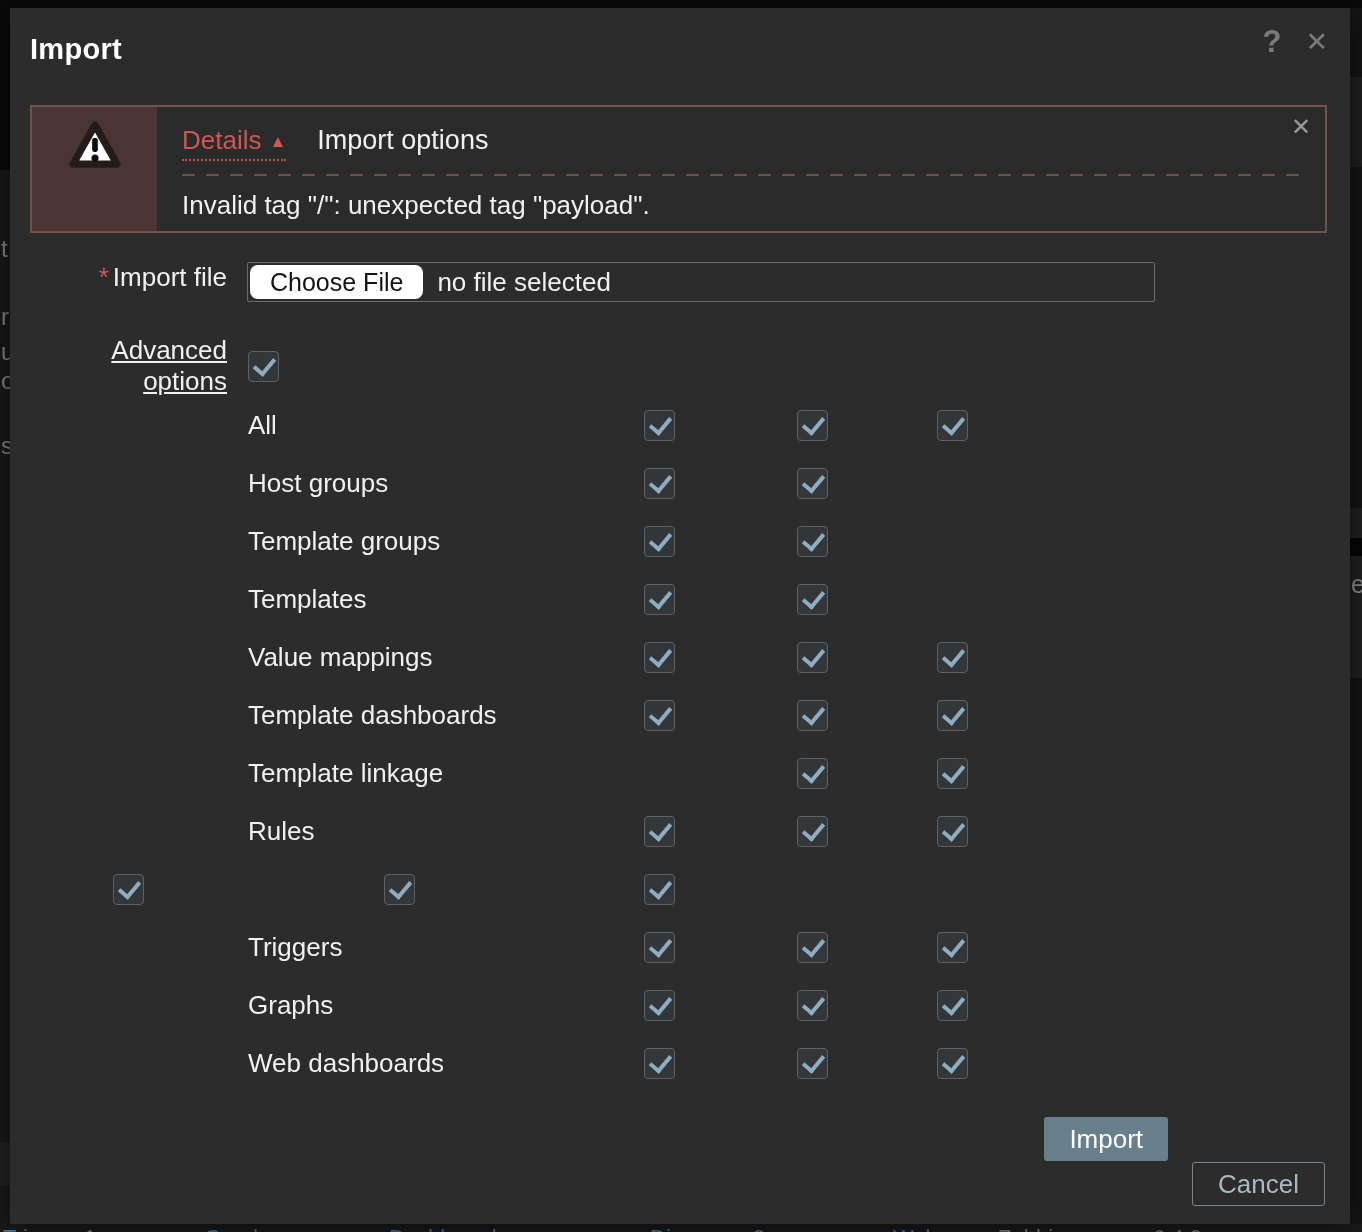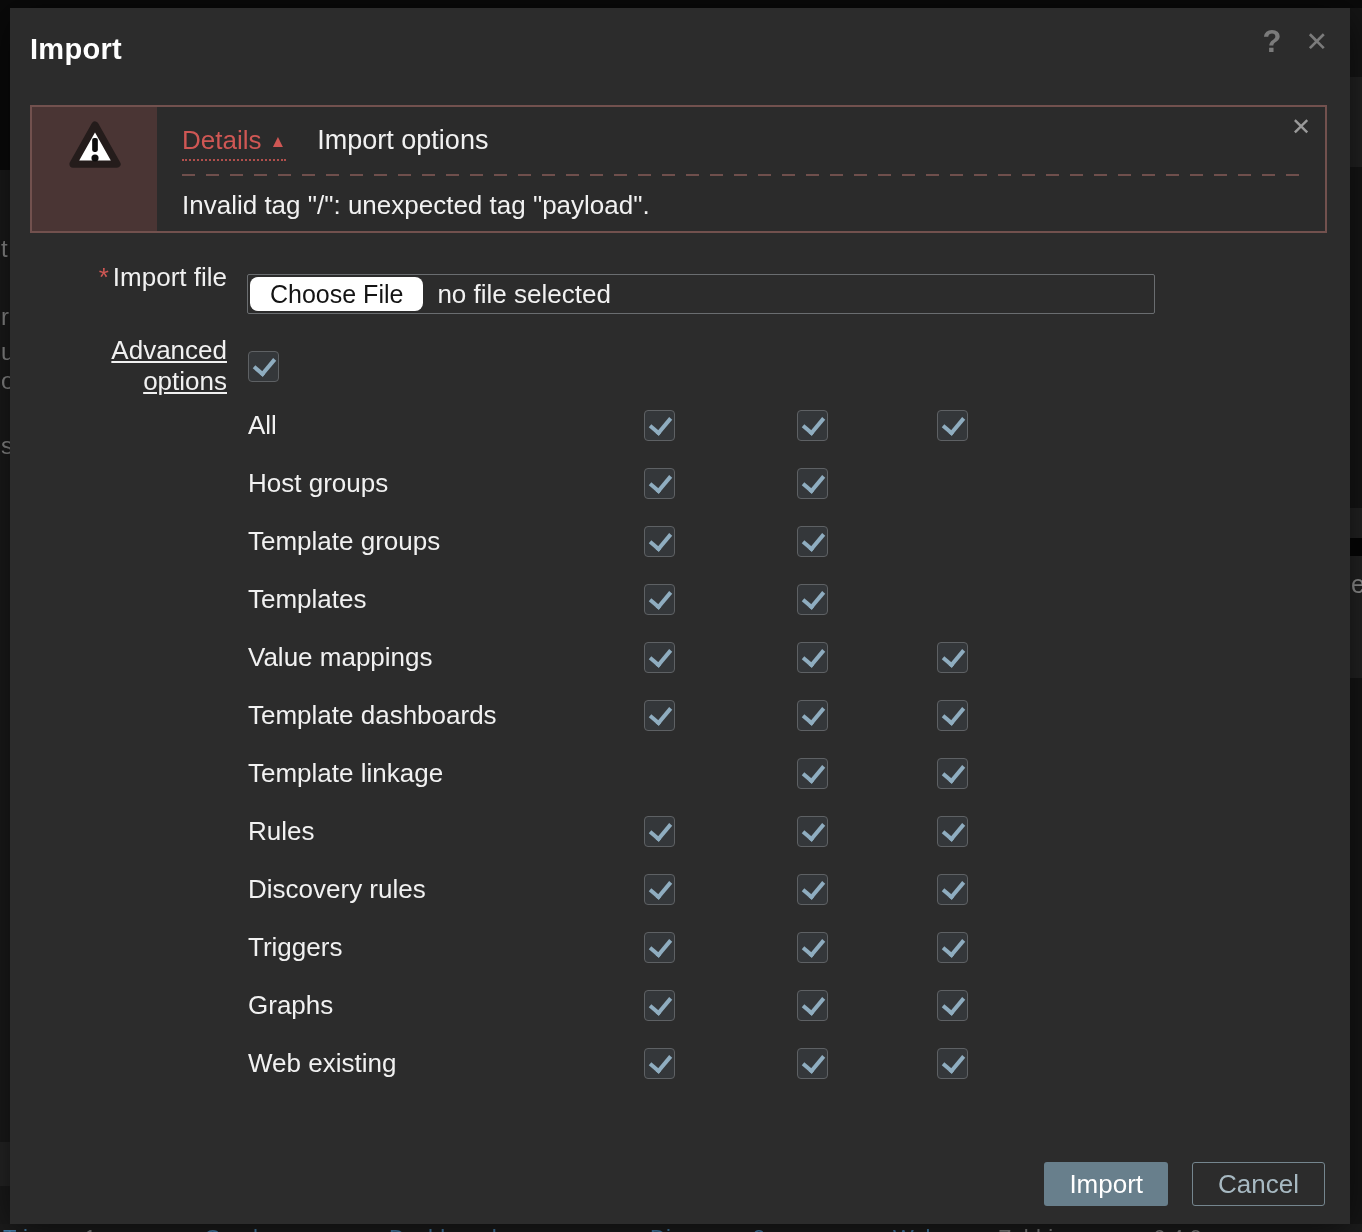--- a/index.html
+++ b/index.html
@@ -98,21 +98,21 @@
     font-weight:bold;cursor:pointer;
   }
 
   
   .label-col{width:197px;flex:0 0 197px;text-align:right;font-size:26px;color:var(--text-light);}
   .req{color:var(--accent-red);margin-right:4px;}
   .file-row{position:absolute;left:20px;top:254px;display:flex;align-items:flex-start;}
   .file-input{
     margin-left:20px;width:908px;height:40px;
     border:1px solid #6a6d70;border-radius:2px;
-    display:flex;align-items:center;padding:2px;gap:14px;background:#2c2c2c;cursor:pointer;margin-top:12px;
+    display:flex;align-items:center;padding:2px;gap:14px;background:#2c2c2c;cursor:pointer;
   }
   .choose-file{
     height:34px;background:#ffffff;color:#141414;border:none;border-radius:8px;
     font-size:25px;padding:0 20px;font-family:inherit;cursor:pointer;
   }
   .no-file{font-size:26px;color:var(--text-light);}
   .adv-row{position:absolute;left:20px;top:327px;display:flex;align-items:center;text-decoration:underline;}
   .adv-row .checkbox{margin-left:21px;}
 
   
@@ -134,21 +134,21 @@
   .rules-header{height:42px;}
   .col-h{font-size:26px;color:var(--muted-gray);text-align:center;white-space:nowrap;}
   .rule-row{height:58px;}
   .row-label{grid-column:2;padding-left:21px;font-size:26px;color:var(--text-light);white-space:nowrap;}
   .cb-cell{display:flex;justify-content:center;align-items:center;}
 
   
   .footer{position:absolute;right:25px;bottom:18px;display:flex;gap:24px;}
   .btn{height:44px;font-size:26px;font-family:inherit;border-radius:3px;padding:0 25px;cursor:pointer;}
   .btn-import{background:var(--import-btn-bg);color:#ffffff;border:none;}
-  .btn-cancel{background:transparent;color:var(--cancel-text);border:1px solid var(--cancel-border);}
+  .btn-cancel{background:transparent;color:var(--cancel-text);border:1px solid var(--cancel-border);margin-top:45px;}
 </style>
 </head>
 <body>
 
 <div class="bg-left-strip" id="left-strip">
     <span class="frag">u</span>
     <span class="frag">t</span>
     <span class="frag">r</span>
     <span class="frag">o</span>
     <span class="frag">si</span>
@@ -303,21 +303,20 @@
             <div class="checkbox checked"></div>
           </div>
           <div class="cb-cell">
             <div class="checkbox checked"></div>
           </div>
           <div class="cb-cell">
             <div class="checkbox checked"></div>
           </div>
         </div>
         <div class="rule-row">
-          <div class="row-label">Discovery rules</div>
           <div class="cb-cell">
             <div class="checkbox checked"></div>
           </div>
           <div class="cb-cell">
             <div class="checkbox checked"></div>
           </div>
           <div class="cb-cell">
             <div class="checkbox checked"></div>
           </div>
         </div>
@@ -339,21 +338,21 @@
             <div class="checkbox checked"></div>
           </div>
           <div class="cb-cell">
             <div class="checkbox checked"></div>
           </div>
           <div class="cb-cell">
             <div class="checkbox checked"></div>
           </div>
         </div>
         <div class="rule-row">
-          <div class="row-label">Web existing</div>
+          <div class="row-label">Web dashboards</div>
           <div class="cb-cell">
             <div class="checkbox checked"></div>
           </div>
           <div class="cb-cell">
             <div class="checkbox checked"></div>
           </div>
           <div class="cb-cell">
             <div class="checkbox checked"></div>
           </div>
         </div>

